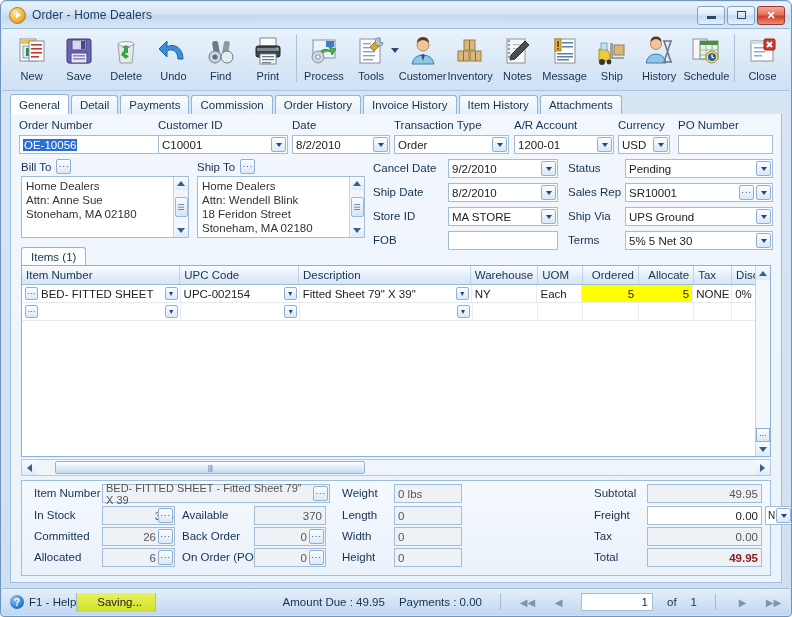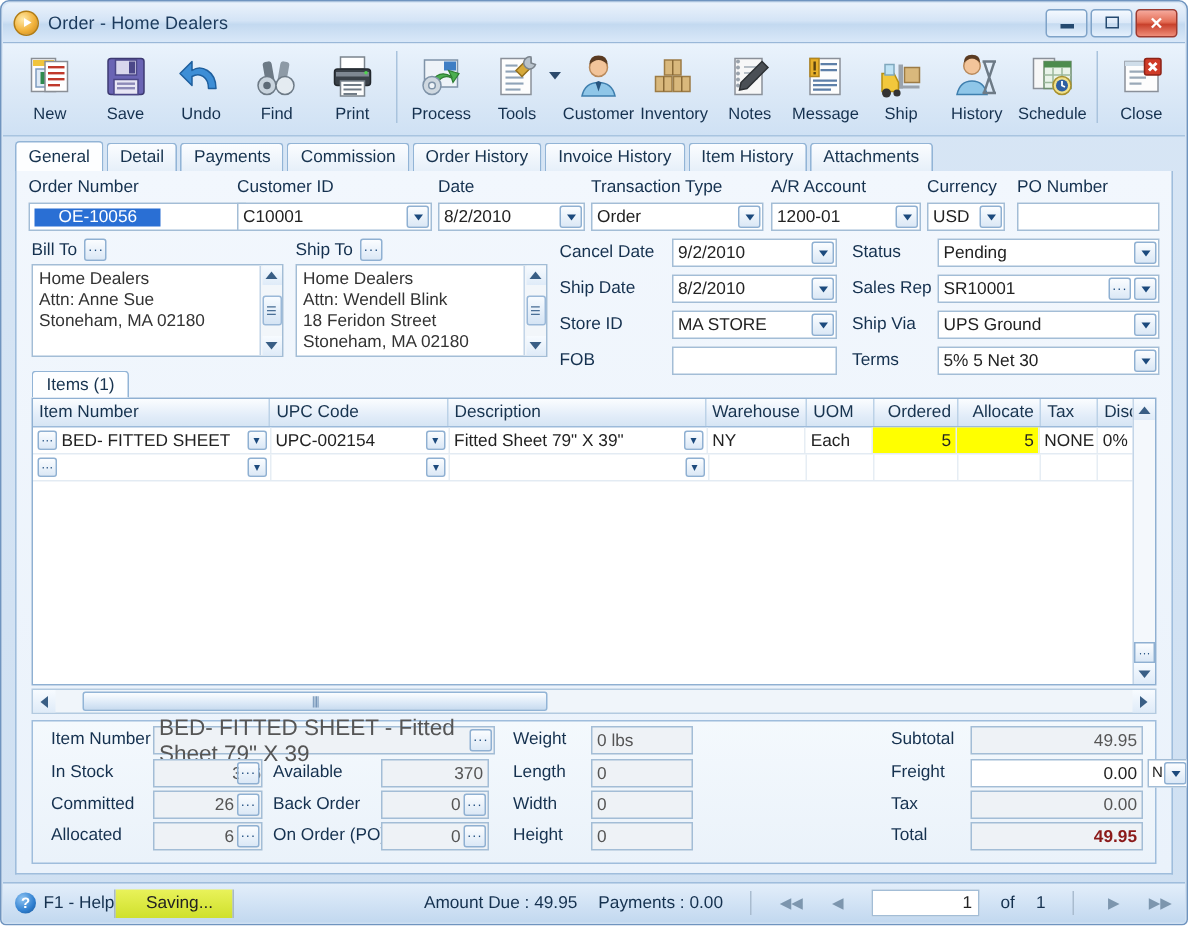--- a/index.html
+++ b/index.html
@@ -122,21 +122,21 @@
     border-left: 3.5px solid transparent; border-right: 3.5px solid transparent; border-top: 4px solid #1c4a7d;
   }
   .ellbtn {
     width: 15px; height: 15px;
     background: linear-gradient(to bottom, #fbfdff 0%, #dbe8f6 100%);
     border: 1px solid #8fb0d2; border-radius: 2px;
     font-size: 9px; color: #1c4a7d;
     display: flex; align-items: center; justify-content: center; line-height: 1;
     letter-spacing: .5px;
   }
-  .sel-text { background: #2a6fd4; color: #fff; padding: 0 16px; }
+  .sel-text { background: #2a6fd4; color: #fff; padding: 0 1px; }
 
   
   .addrbox {
     border: 1px solid #a3bdd6; background: #fff;
     position: relative; overflow: hidden;
   }
   .addrbox .lines { padding: 2px 4px; font-size: 11.5px; color: #333; line-height: 14px; }
   .addr-scroll {
     position: absolute; right: 0; top: 0; bottom: 0; width: 15px;
     background: #f2f6fa; border-left: 1px solid #c3d5e8;
@@ -289,20 +289,31 @@
           <rect x="9" y="5" width="14" height="10" fill="#d8d6ec" stroke="#4b4788"></rect>
           <rect x="18" y="6" width="4" height="8" fill="#4b4788"></rect>
           <rect x="8" y="18" width="16" height="10" fill="#e8e7f5" stroke="#4b4788"></rect>
           <rect x="10" y="20" width="12" height="1.6" fill="#8d8ab8"></rect>
           <rect x="10" y="23" width="12" height="1.6" fill="#8d8ab8"></rect>
         </svg>
       </div>
       <div class="tlabel">Save</div>
     </div>
 
+    <div class="tbtn">
+      <div class="ticon">
+        <svg width="32" height="32" viewBox="0 0 32 32">
+          <path d="M8 9 h16 l-2 19 h-12 z" fill="#e6e8ea" stroke="#9aa0a6"></path>
+          <ellipse cx="16" cy="9" rx="8" ry="2.4" fill="#f3f5f7" stroke="#9aa0a6"></ellipse>
+          <path d="M12 13 l4 -3 l4 3 l-2 0 l0 5 l-4 0 l0 -5 z" fill="#3aa24a"></path>
+          <path d="M11 20 l2 -4 l3 2 l-1 1 l4 2 l-3 3 z" fill="#3aa24a"></path>
+        </svg>
+      </div>
+      <div class="tlabel">Delete</div>
+    </div>
 
     <div class="tbtn">
       <div class="ticon">
         <svg width="32" height="32" viewBox="0 0 32 32">
           <path d="M26 24 C26 12 16 8 10 12 L10 6 L2 14 L10 22 L10 16 C15 13 21 16 21 24 Z" fill="#3d8ed6" stroke="#1e5f9e" stroke-width="1" stroke-linejoin="round"></path>
         </svg>
       </div>
       <div class="tlabel">Undo</div>
     </div>
 
@@ -750,21 +761,21 @@
       </div>
       <div class="sc-arrow" style="width:15px;height:15px;">
         <span style="border-top:4px solid transparent;border-bottom:4px solid transparent;border-left:5px solid #395e85;"></span>
       </div>
     </div>
 
     <div class="bottom">
 
       <div class="fld-label" style="position:absolute;left:12px;top:6px;">Item Number</div>
       <div class="inp gray" style="position:absolute;left:80px;top:3px;width:228px;padding-right:17px;">
-        <span style="font-size:15px;">BED- FITTED SHEET - Fitted Sheet 79" X 39</span>
+        <span style="font-size:11px;">BED- FITTED SHEET - Fitted Sheet 79" X 39</span>
         <span class="ellbtn" style="position:absolute;right:1px;top:1px;">···</span>
       </div>
 
       <div class="fld-label" style="position:absolute;left:12px;top:28px;">In Stock</div>
       <div class="inp gray" style="position:absolute;left:80px;top:25px;width:73px;justify-content:flex-end;padding-right:0;">
         <span>376</span>
         <span class="ellbtn" style="position:absolute;right:1px;top:1px;">···</span>
       </div>
 
       <div class="fld-label" style="position:absolute;left:12px;top:49px;">Committed</div>

